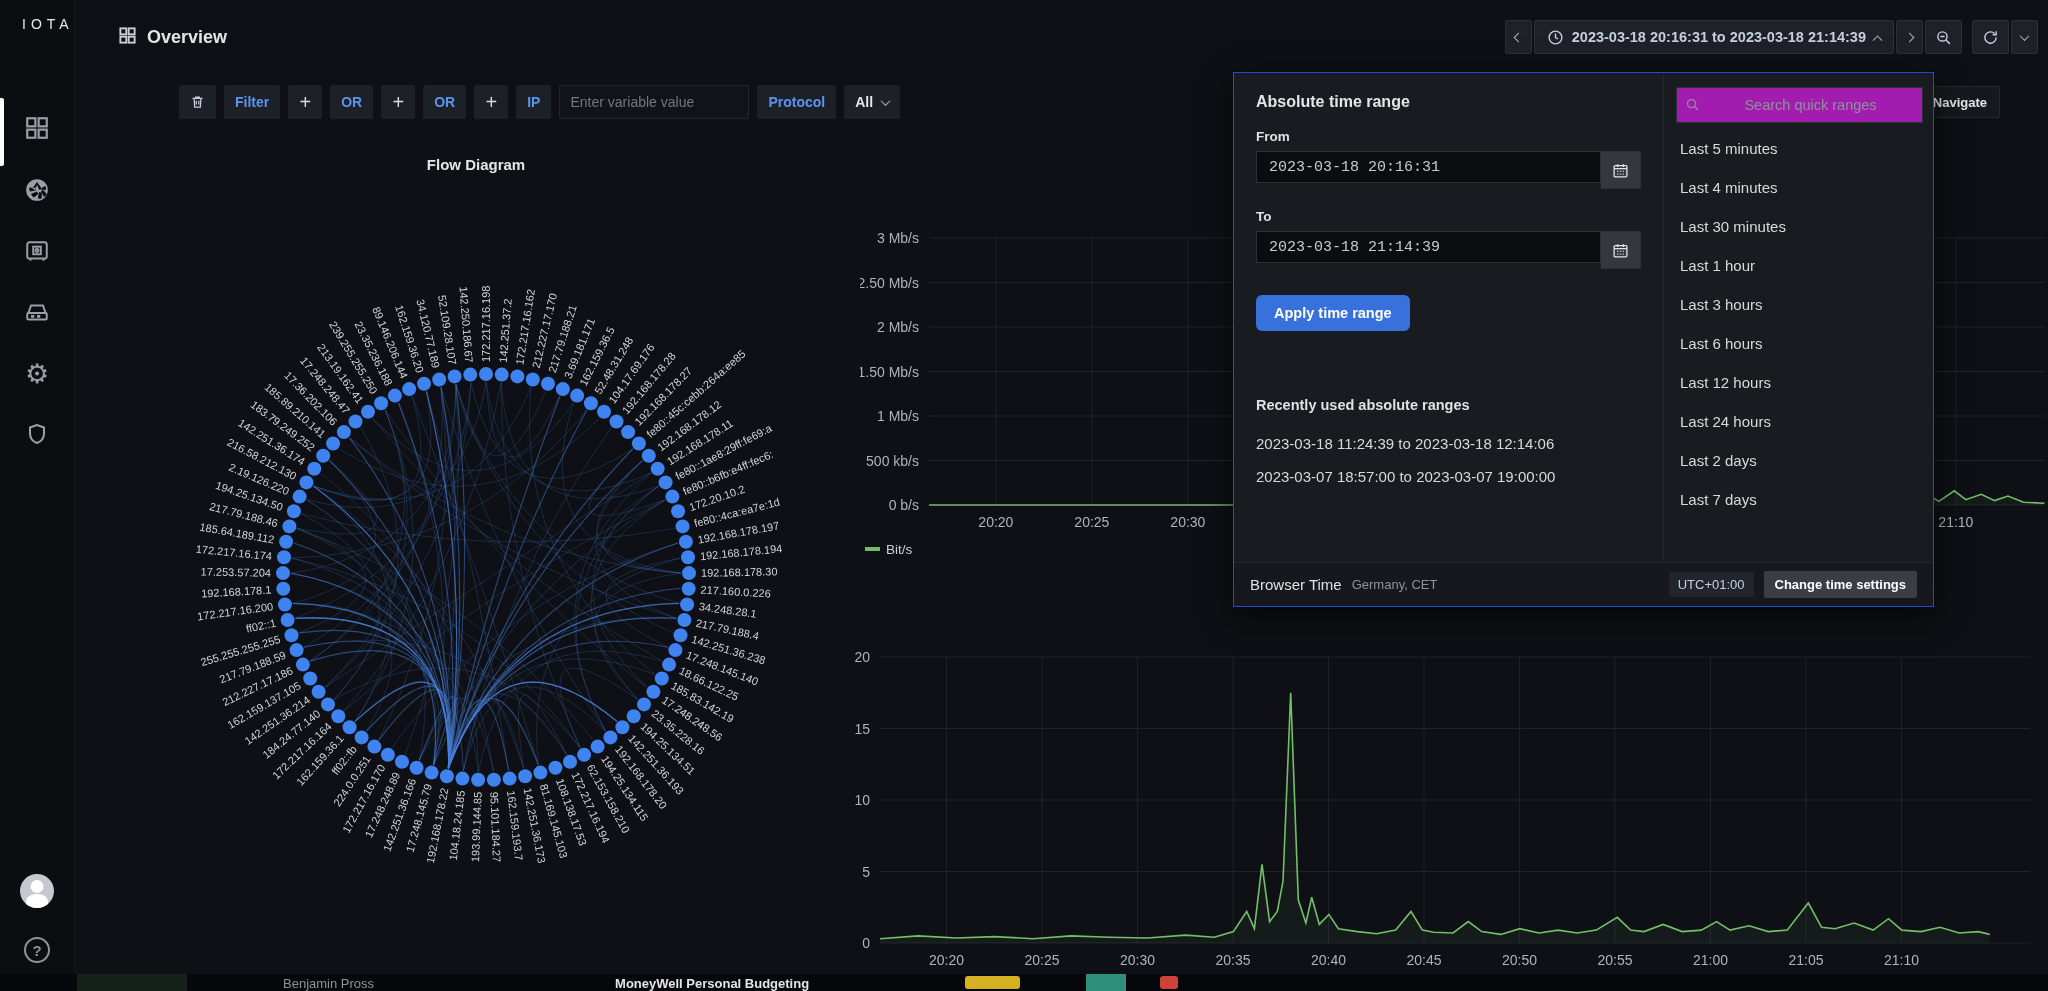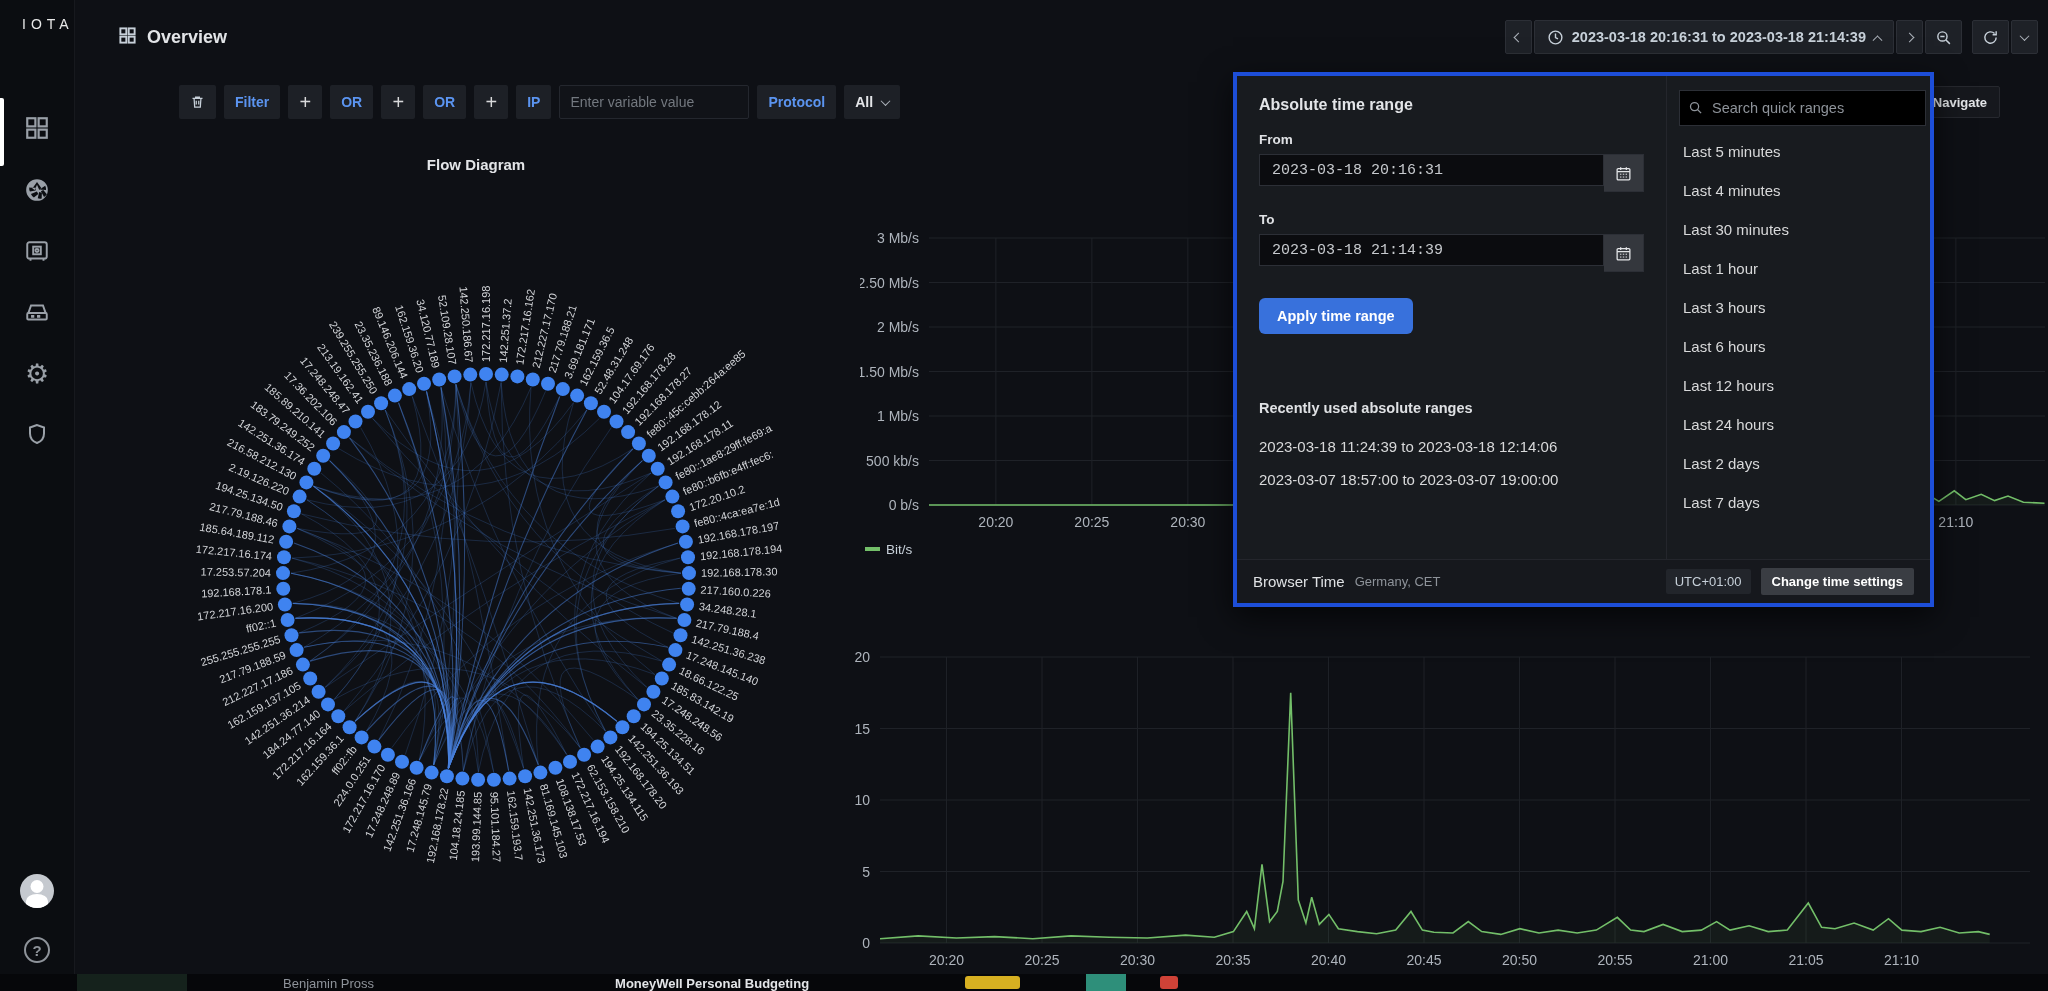--- a/index.html
+++ b/index.html
@@ -37,33 +37,33 @@
   #var-input::placeholder { color:#73787f; }
   .chip.select { color:#e3e5e8; font-weight:600; gap:9px; }
 
   
   #flow-title { position:absolute; left:376px; top:156px; width:200px; text-align:center; font-size:15px; font-weight:700; color:#e3e5e8; }
   svg text { font-family:"Liberation Sans",sans-serif; }
   .grid-line { stroke:#1f2228; stroke-width:1; }
   .tick-label { fill:#aeb4bc; font-size:14px; }
 
   
-  #timepicker { position:absolute; left:1233px; top:72px; width:701px; height:535px; background:#181b1f; border:4px solid #1d4ed8; box-shadow:0 10px 30px rgba(0,0,0,.65); z-index:40; }
+  #timepicker { position:absolute; left:1233px; top:72px; width:701px; height:535px; background:#181b1f; border:1px solid #1d4ed8; box-shadow:0 10px 30px rgba(0,0,0,.65); z-index:40; }
   #tp-left { position:absolute; left:0; top:0; width:429px; height:491px; padding:20px 22px; }
   #tp-right { position:absolute; left:429px; top:0; width:272px; height:491px; border-left:1px solid #24262c; }
   #tp-title { font-size:16px; font-weight:700; color:#e3e5e8; margin-bottom:18px; }
   .tp-label { font-size:13.5px; font-weight:700; color:#dfe1e4; margin-bottom:7px; }
   .tp-input-row { display:flex; margin-bottom:20px; }
   .tp-input { flex:1; height:32px; background:#0b0c0f; border:1px solid #2c2f36; color:#c7cace; font-size:15px; padding:0 12px; font-family:Liberation Mono, monospace; }
   .cal-btn { width:40px; height:38px; background:#34373d; border:1px solid #2c2f36; border-left:none; display:flex; align-items:center; justify-content:center; color:#d8d9da; }
   #apply-btn { margin-top:6px; background:#3871dc; color:#fff; border:none; border-radius:6px; font-size:14.5px; font-weight:700; padding:10px 18px; font-family:"Liberation Sans",sans-serif; }
   #recent-title { font-size:14.5px; font-weight:700; color:#dfe1e4; margin-top:66px; margin-bottom:14px; }
   .recent-item { font-size:15px; color:#d8d9da; padding:8px 0; cursor:pointer; }
   #quick-search-wrap { margin:14px 12px 6px 12px; position:relative; }
-  #quick-search { width:100%; height:36px; background:#000000; border:1px solid #2c2f36; color:#c7cace; font-size:14.5px; padding:0 10px 0 32px; font-family:"Liberation Sans",sans-serif; }
+  #quick-search { width:100%; height:36px; background:#a21caf; border:1px solid #2c2f36; color:#c7cace; font-size:14.5px; padding:0 10px 0 32px; font-family:"Liberation Sans",sans-serif;text-align:center; }
   #quick-search::placeholder { color:#8e939a; }
   #quick-search-icon { position:absolute; left:9px; top:10px; color:#8e939a; }
   #quick-list { overflow:hidden; height:425px; }
   .quick-item { font-size:15px; color:#d8d9da; padding:11px 16px; cursor:pointer; }
   #tp-footer { position:absolute; left:0; bottom:0; width:100%; height:44px; border-top:1px solid #24262c; background:#16181d; display:flex; align-items:center; padding:0 16px; gap:10px; }
   #bt-label { font-size:15px; color:#dfe1e4; }
   #bt-zone { font-size:13px; color:#8e939a; }
   #utc-badge { margin-left:auto; background:#22252b; border-radius:2px; color:#c7d0d9; font-size:13px; padding:5px 9px; }
   #change-settings { background:#3a3d43; border:none; border-radius:2px; color:#fff; font-size:13px; font-weight:700; padding:6px 11px; font-family:"Liberation Sans",sans-serif; }
 

